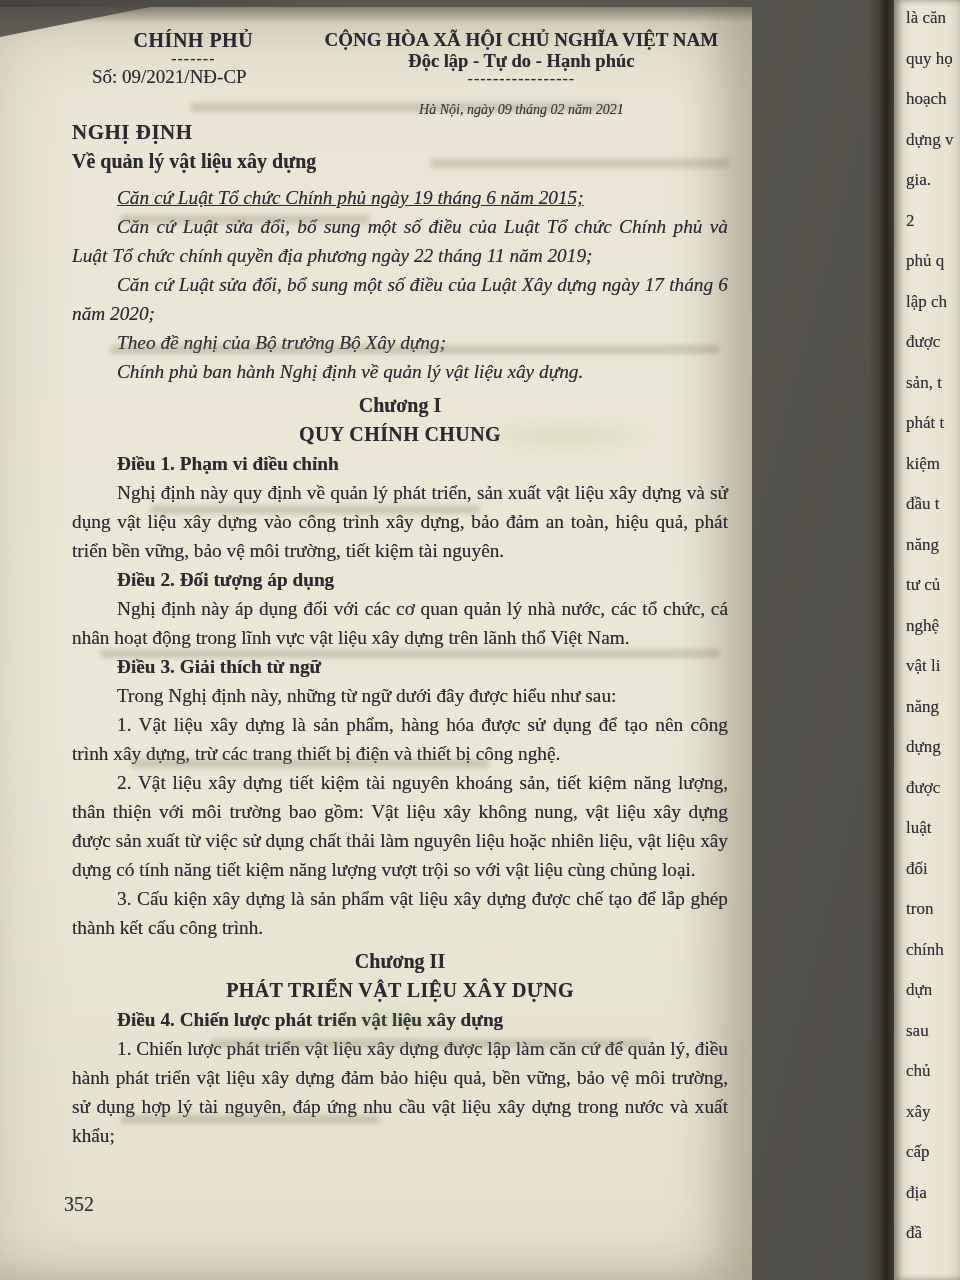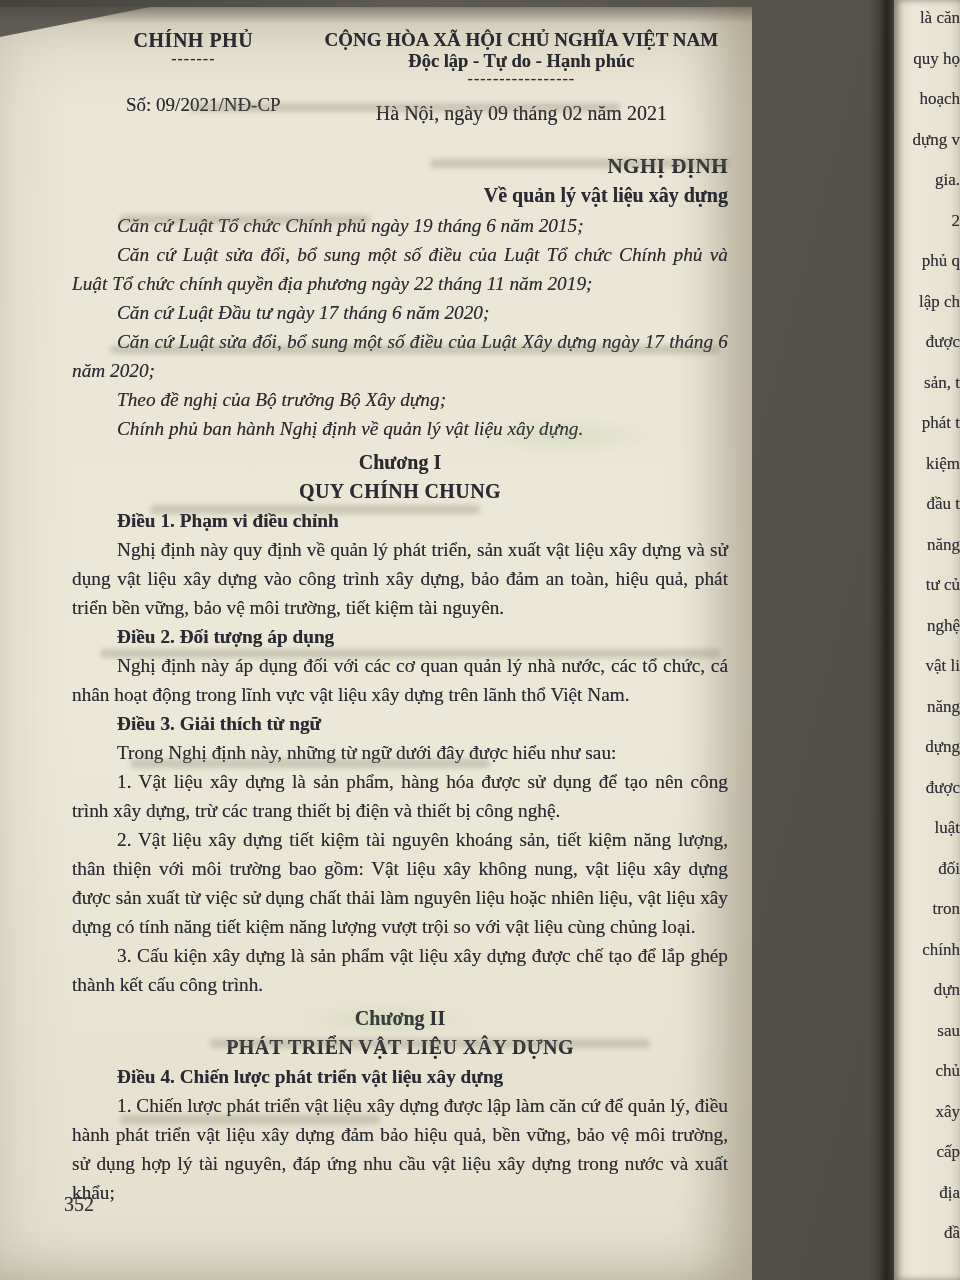--- a/index.html
+++ b/index.html
@@ -27,35 +27,35 @@
     position:absolute; left:0; top:0; width:150px; height:30px;
     background:#4a4843; clip-path:polygon(0 0,100% 0,0 100%);
     opacity:.85;
   }
   
   .header { display:flex; }
   .h-left { width:37%; text-align:center; }
   .h-right { flex:1; text-align:center; }
   .org { font-weight:700; font-size:20px; letter-spacing:.5px; }
   .dashes { font-size:16px; letter-spacing:1px; line-height:14px; }
-  .doc-num { margin-top:28px; text-align:center; padding-left:20px; font-size:19px; }
+  .doc-num { text-align:left; padding-left:20px; font-size:19px; }
   .nat-title { font-weight:700; font-size:19px; }
   .nat-motto { font-weight:700; font-size:18.5px; margin-top:0; }
-  .place-date { font-size:20px; margin-top:16px; }
+  .place-date { font-style:italic; font-size:14px; margin-top:16px; }
   
-  .doc-title { text-align:right; margin-top:29px; }
+  .doc-title { text-align:left; margin-top:2px; }
   .doc-kind { font-weight:700; font-size:21px; letter-spacing:.5px; }
   .doc-subject { font-weight:700; font-size:20px; margin-top:5px; }
   
   .para {
     font-size:19.3px; line-height:29px; text-align:justify;
     text-indent:45px;
   }
   .italic { font-style:italic; }
-  .preamble-start { margin-top:4px; }
+  .preamble-start { margin-top:10px;text-decoration:underline; }
   .chapter { text-align:center; margin-top:5px; font-weight:700; }
   .chapter .ch-label { font-size:20px; line-height:29px; }
   .chapter .ch-title { font-size:20px; line-height:29px; letter-spacing:.4px; }
   .art-head { font-weight:700; font-size:19.3px; line-height:29px; text-indent:45px; text-align:left; }
   .page-num { position:absolute; left:64px; bottom:64px; font-size:20px; color:#33333a; }
   
   .ghost-line {
     position:absolute; height:9px; border-radius:5px;
     background:rgba(130,124,104,.30); filter:blur(2.5px);
   }
@@ -67,21 +67,20 @@
   
   .gutter {
     position:absolute; right:62px; top:0; width:30px; height:1280px;
     background:linear-gradient(90deg, rgba(40,36,26,0), rgba(50,45,33,.45) 35%, rgba(18,15,10,.68) 62%, rgba(60,55,42,.25));
   }
   .next-page {
     position:absolute; right:0; top:0; width:66px; height:1280px;
     background:linear-gradient(90deg,#d9d4c1,#ece7d6 30%,#e7e2d0 85%,#d4cfbc);
     box-shadow:inset 4px 0 6px rgba(30,26,18,.45);
     overflow:hidden;
-    text-align:right;
   }
   .frags { padding:8px 0 0 12px; }
   .frag {
     font-size:17px; line-height:20px; margin-bottom:20.5px;
     color:#2f2f37; white-space:nowrap; text-shadow:0 0 .5px rgba(45,45,58,.5);
   }
 </style>
 </head>
 <body>
 
@@ -115,21 +114,20 @@
       </div>
     </div>
 
     <div class="doc-title">
       <div class="doc-kind">NGHỊ ĐỊNH</div>
       <div class="doc-subject">Về quản lý vật liệu xây dựng</div>
     </div>
 
     <p class="para italic preamble-start">Căn cứ Luật Tổ chức Chính phủ ngày 19 tháng 6 năm 2015;</p>
     <p class="para italic">Căn cứ Luật sửa đổi, bổ sung một số điều của Luật Tổ chức Chính phủ và Luật Tổ chức chính quyền địa phương ngày 22 tháng 11 năm 2019;</p>
-    <p class="para italic">Căn cứ Luật Đầu tư ngày 17 tháng 6 năm 2020;</p>
     <p class="para italic">Căn cứ Luật sửa đổi, bổ sung một số điều của Luật Xây dựng ngày 17 tháng 6 năm 2020;</p>
     <p class="para italic">Theo đề nghị của Bộ trưởng Bộ Xây dựng;</p>
     <p class="para italic">Chính phủ ban hành Nghị định về quản lý vật liệu xây dựng.</p>
 
     <div class="chapter">
       <div class="ch-label">Chương I</div>
       <div class="ch-title">QUY CHÍNH CHUNG</div>
     </div>
 
     <p class="art-head">Điều 1. Phạm vi điều chỉnh</p>

